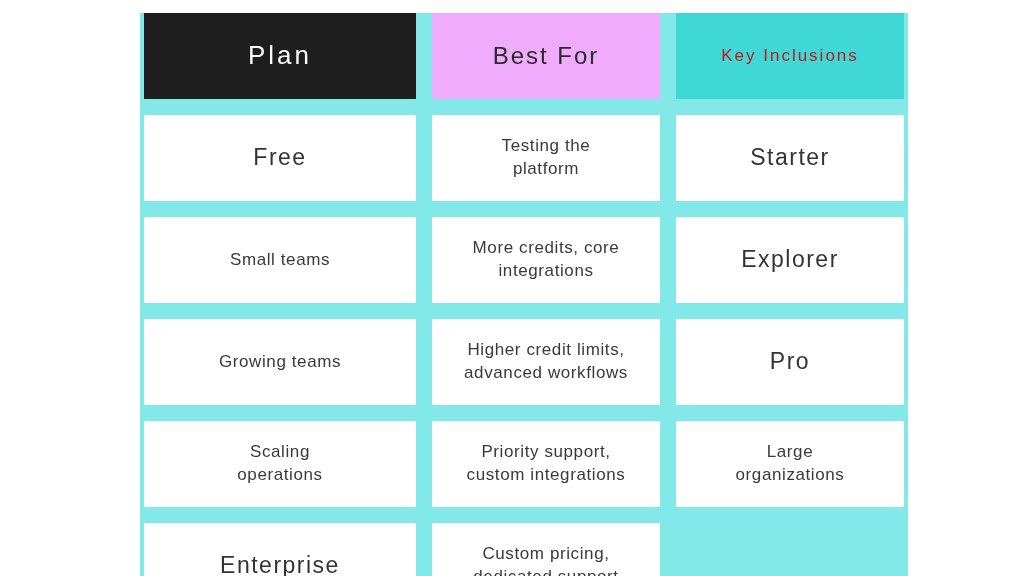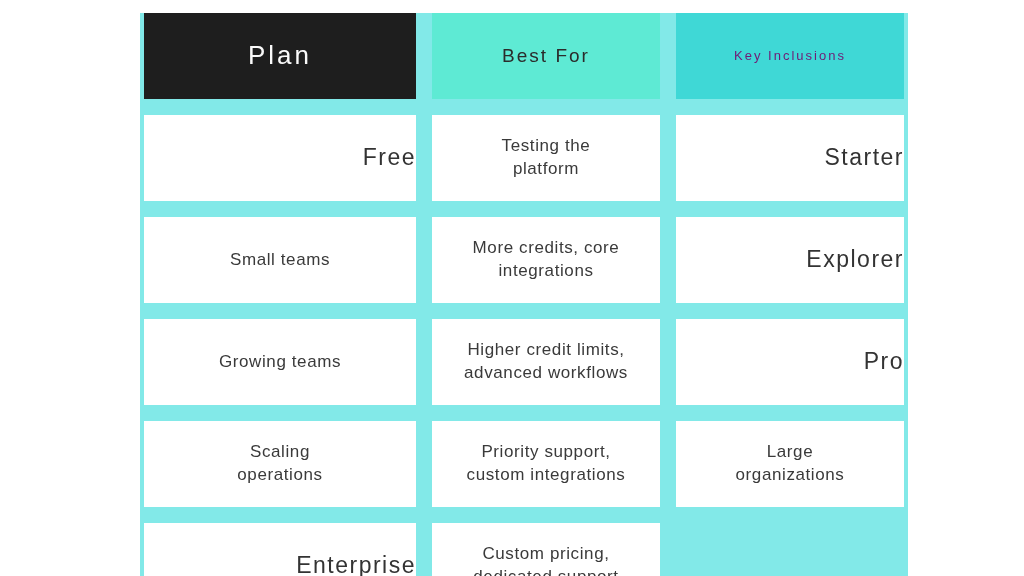--- a/index.html
+++ b/index.html
@@ -38,36 +38,35 @@
     white-space: pre-line;
     line-height: 1.35;
   }
   .header-plan {
     background: #1e1e1e;
     color: #fafafa;
     font-size: 26px;
     letter-spacing: 3px;
   }
   .header-bestfor {
-    background: #5eead4;
+    background: #f0abfc;
     color: #2b2b2b;
-    font-size: 19px;
+    font-size: 24px;
     letter-spacing: 2px;
   }
   .header-keyinc {
     background: #3fd8d6;
-    color: #701a75;
-    font-size: 13px;
+    color: #b91c1c;
+    font-size: 17px;
     letter-spacing: 2px;
   }
   .plan-cell {
     font-size: 23px;
     color: #333333;
     letter-spacing: 1.5px;
-    justify-content: flex-end;
   }
   .body-cell {
     font-size: 17px;
     color: #3a3a3a;
     letter-spacing: 0.6px;
   }
 </style>
 </head>
 <body>
 

